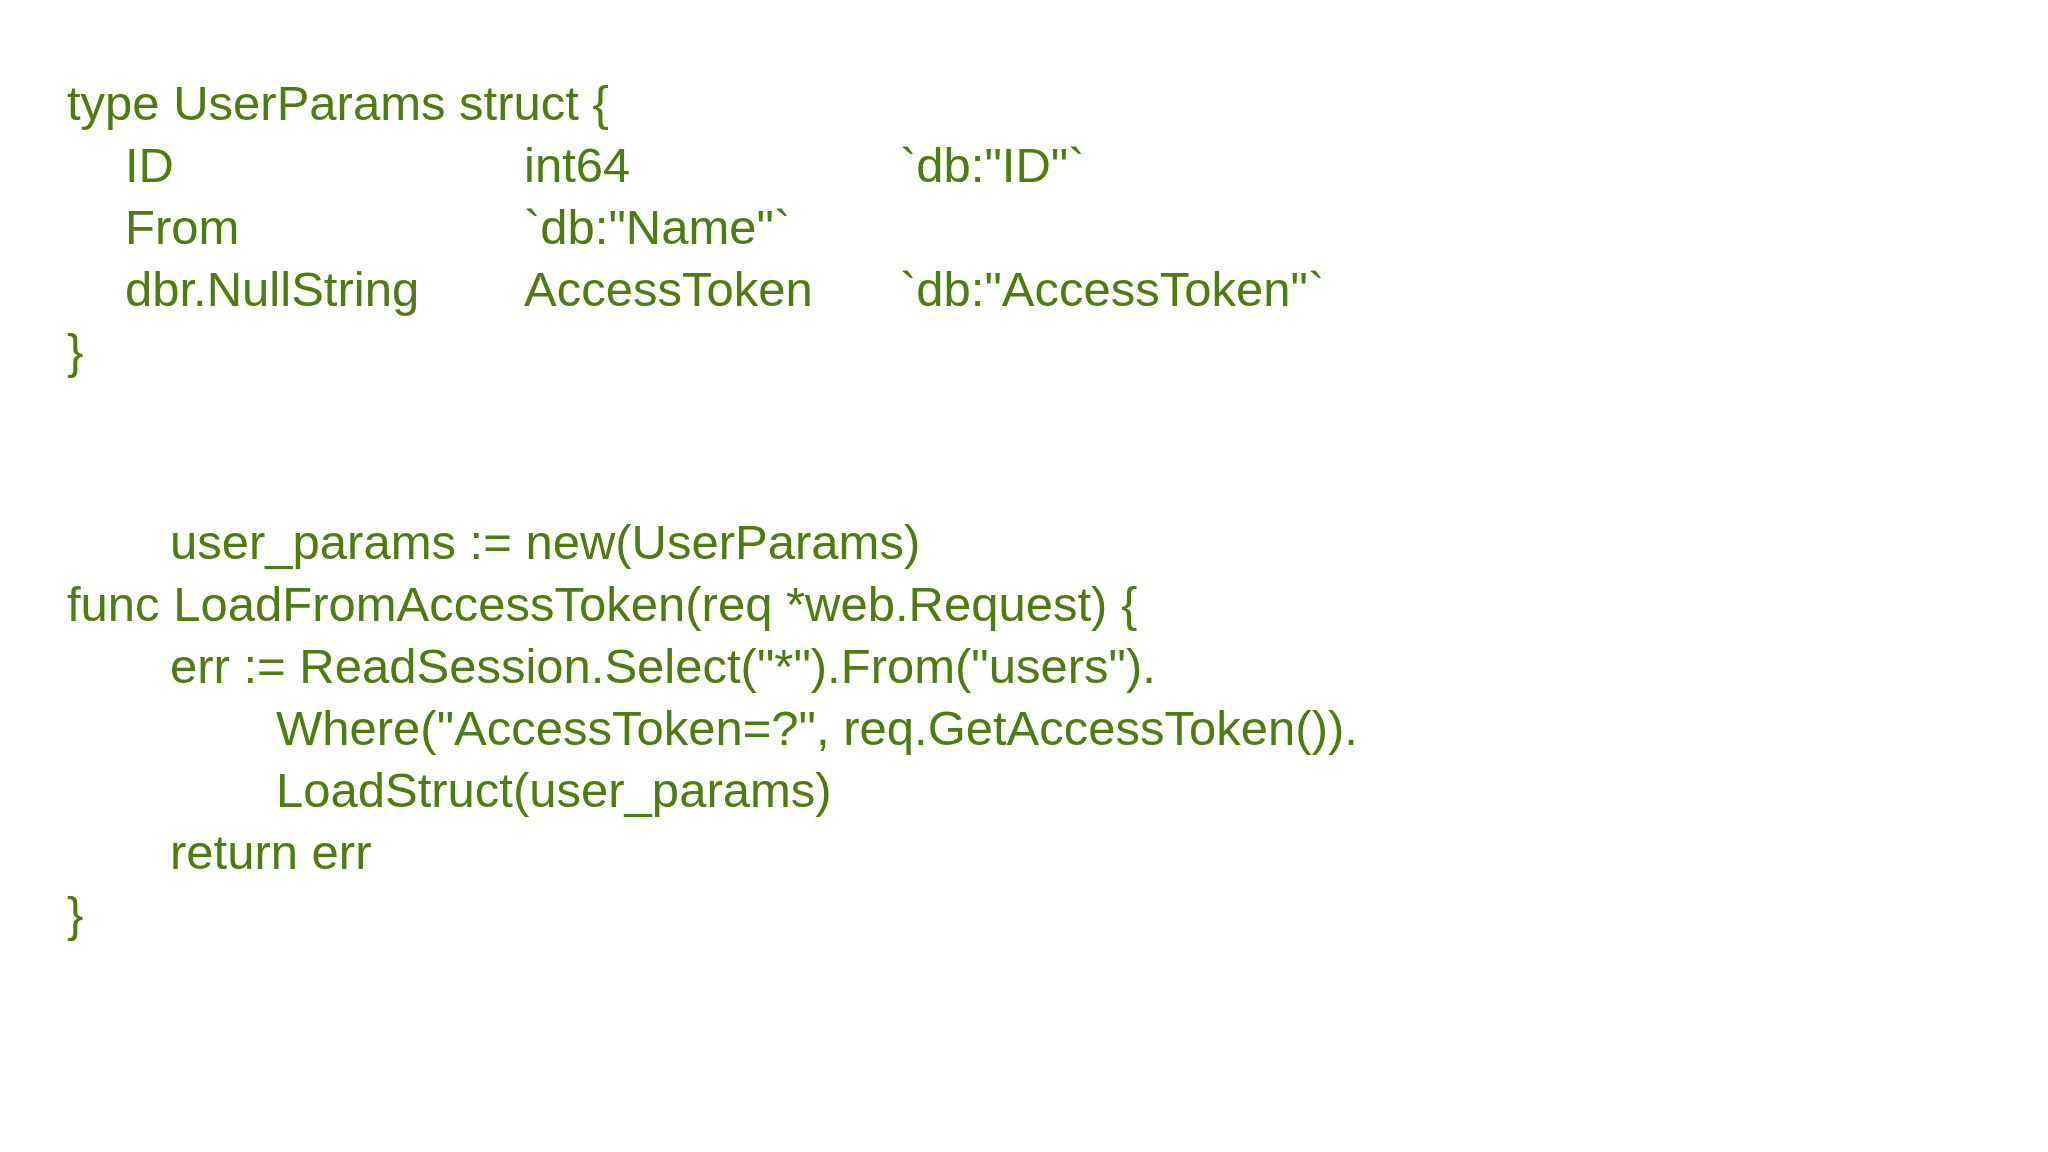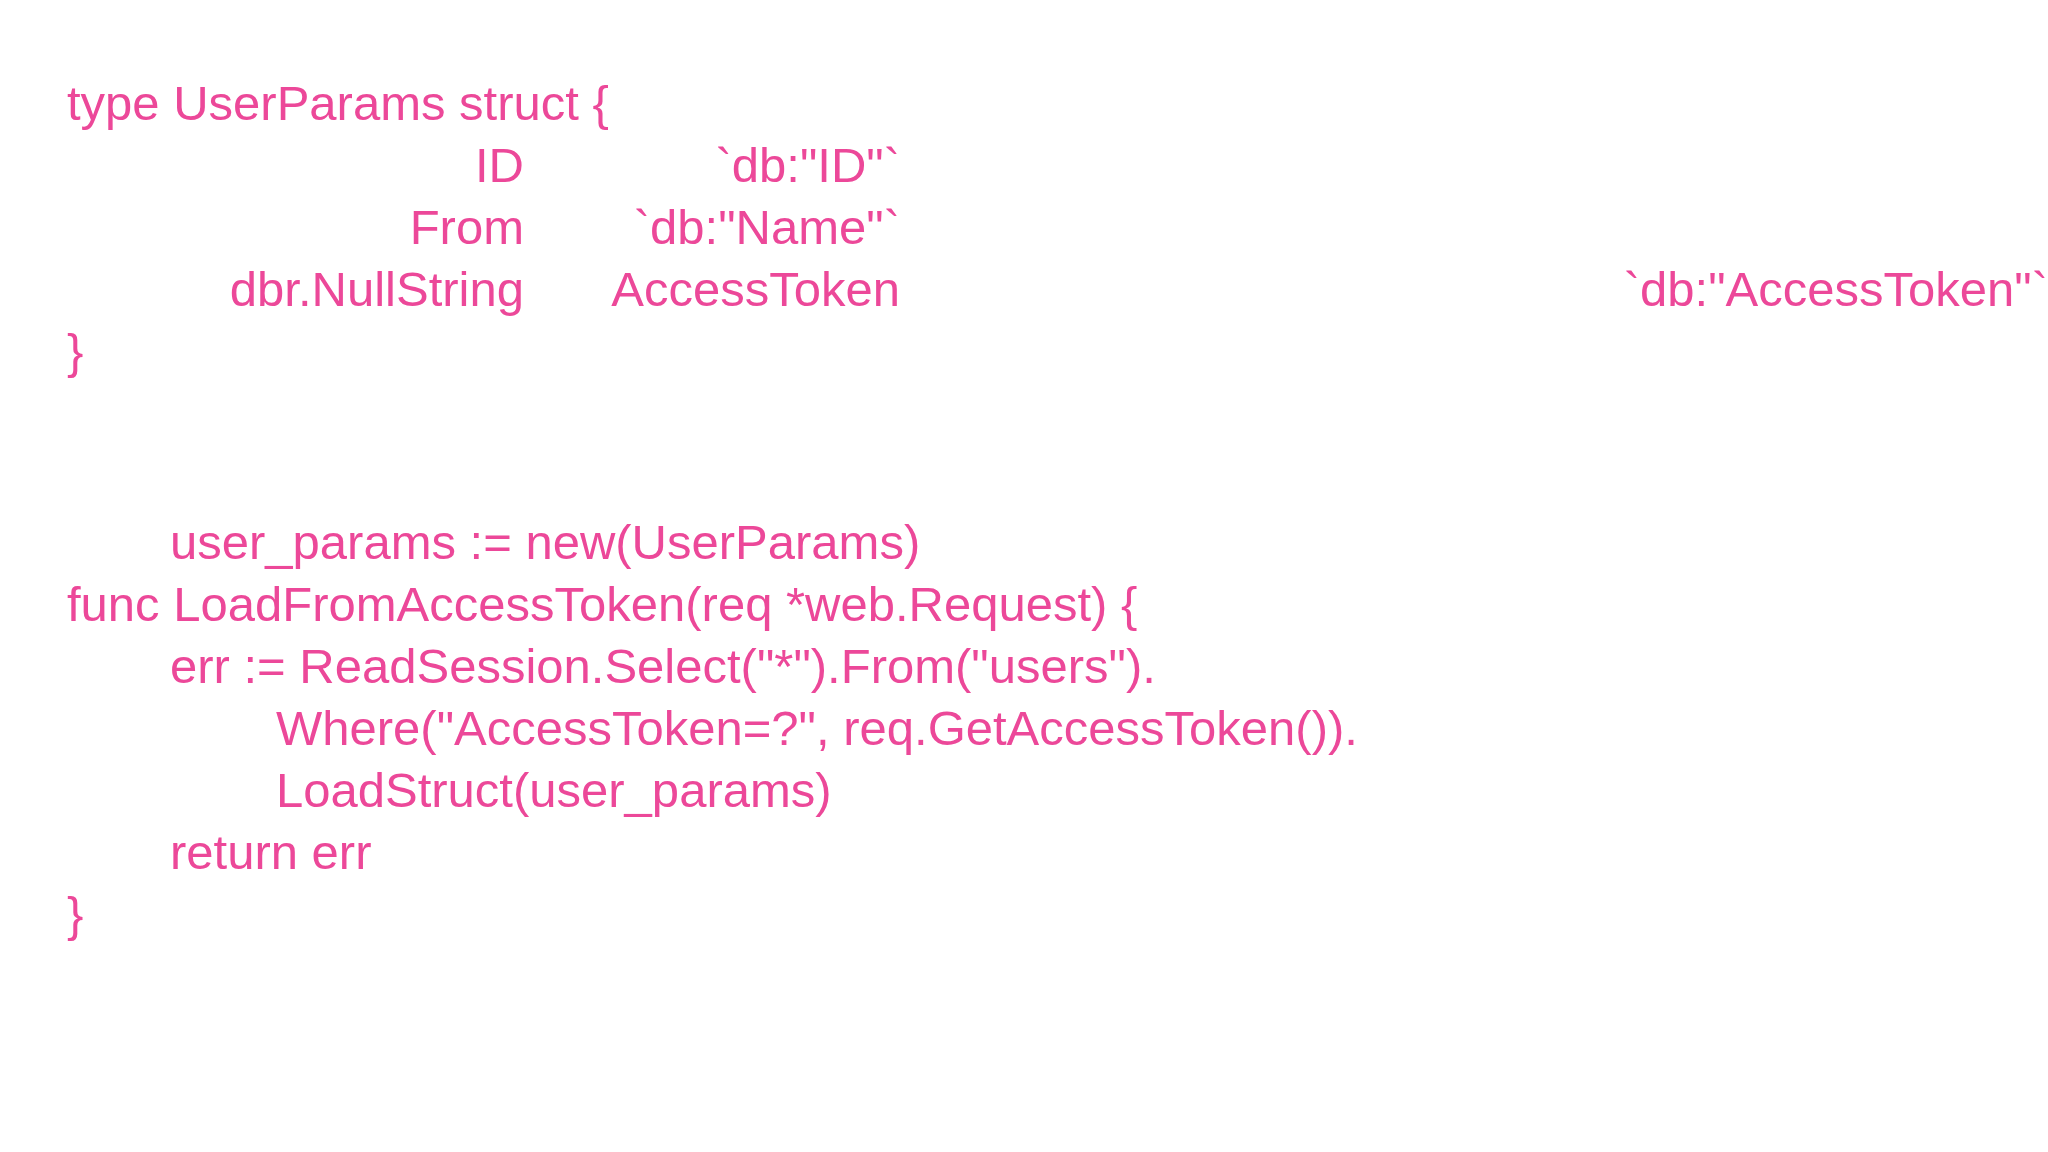--- a/index.html
+++ b/index.html
@@ -6,49 +6,50 @@
   body {
     width: 2048px; height: 1152px;
     background: #ffffff;
     overflow: hidden;
     font-family: "Liberation Sans", "DejaVu Sans", sans-serif;
   }
   .code-page {
     position: absolute;
     top: 0; left: 0;
     width: 2048px; height: 1152px;
-    color: #ec4899;
+    color: #4d7c0f;
     font-size: 49px;
     line-height: 62px;
     font-weight: 400;
   }
   .struct-block { margin-top: 72px; margin-left: 67px; }
   .func-block   { margin-left: 67px; }
   .code-line { white-space: pre; }
   
   .field-row {
     display: grid;
     grid-template-columns: 399px 376px auto;
     margin-left: 58px;
   }
-  .field-row span { white-space: pre; text-align: right; }
+  .field-row span { white-space: pre; }
   .block-gap { height: 129px; }
   .ind-1 { padding-left: 103px; }
   .ind-2 { padding-left: 209px; }
 </style>
 </head>
 <body>
 
 <div class="code-page">
 
   <div class="struct-block">
     <div class="code-line">type UserParams struct {</div>
 
     <div class="field-row">
       <span>ID</span>
+      <span>int64</span>
       <span>`db:"ID"`</span>
     </div>
 
     <div class="field-row">
       <span>From</span>
       <span>`db:"Name"`</span>
     </div>
 
     <div class="field-row">
       <span>dbr.NullString</span>

